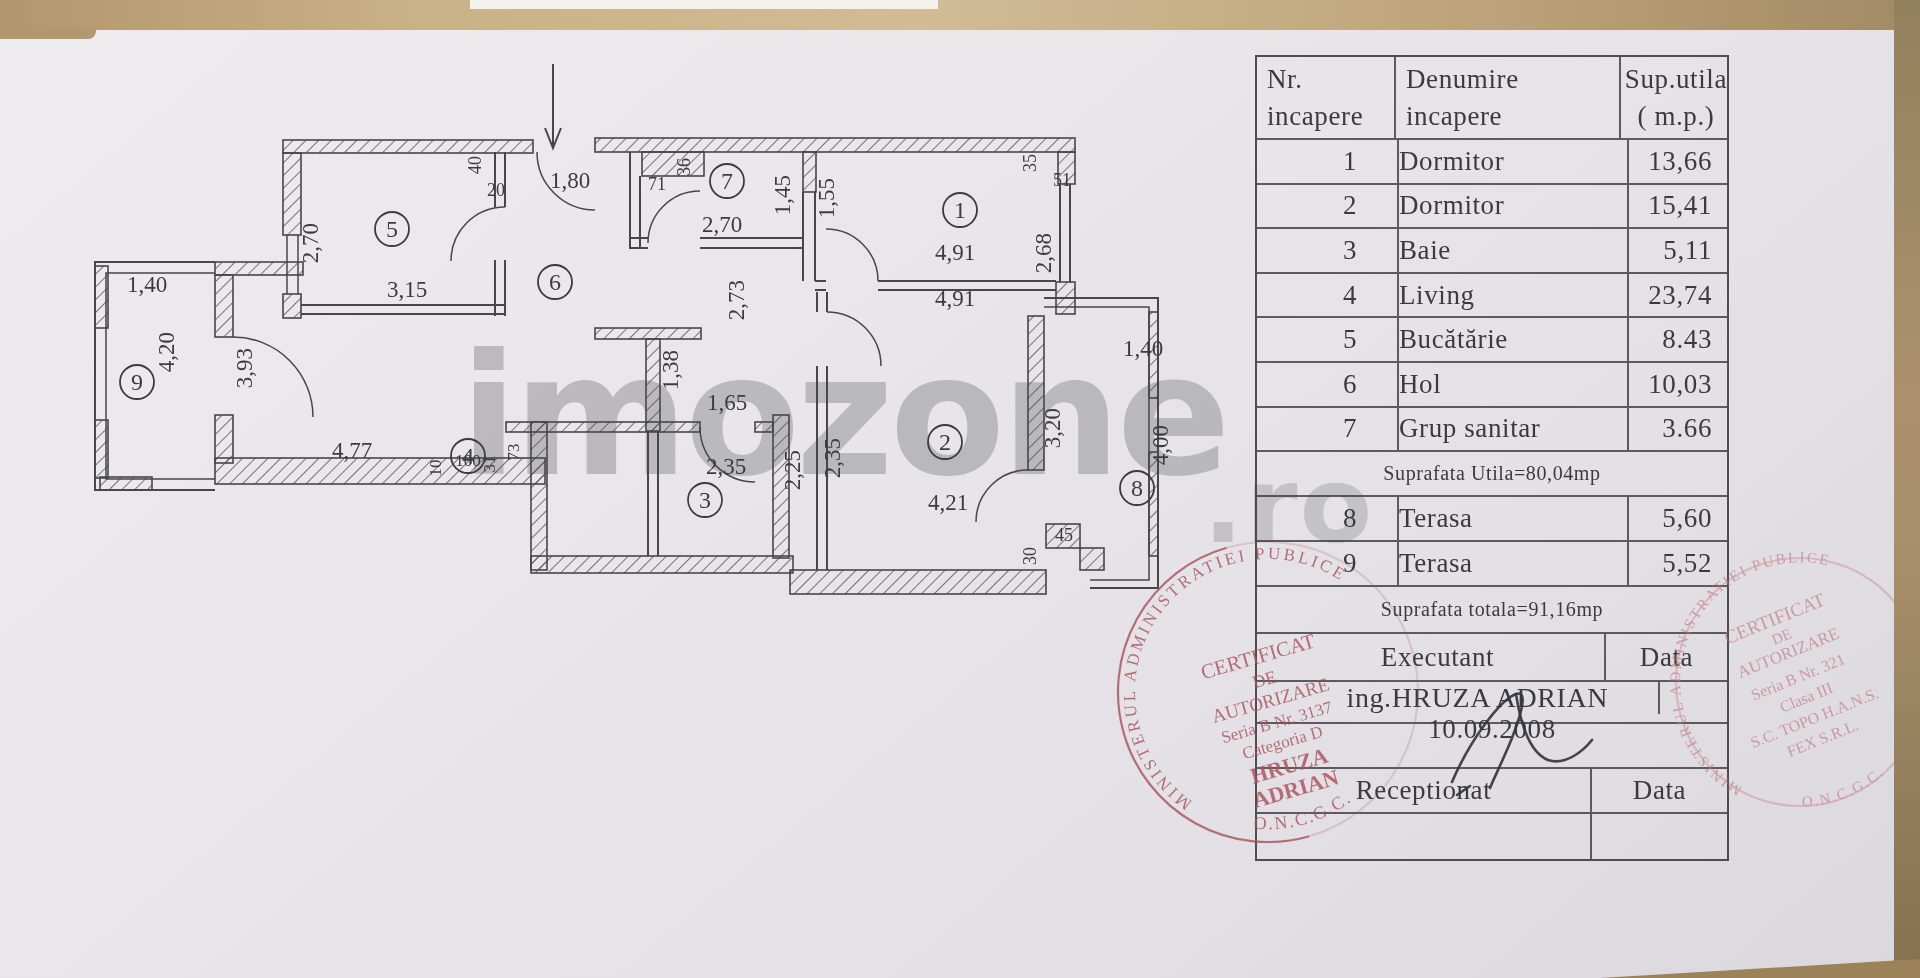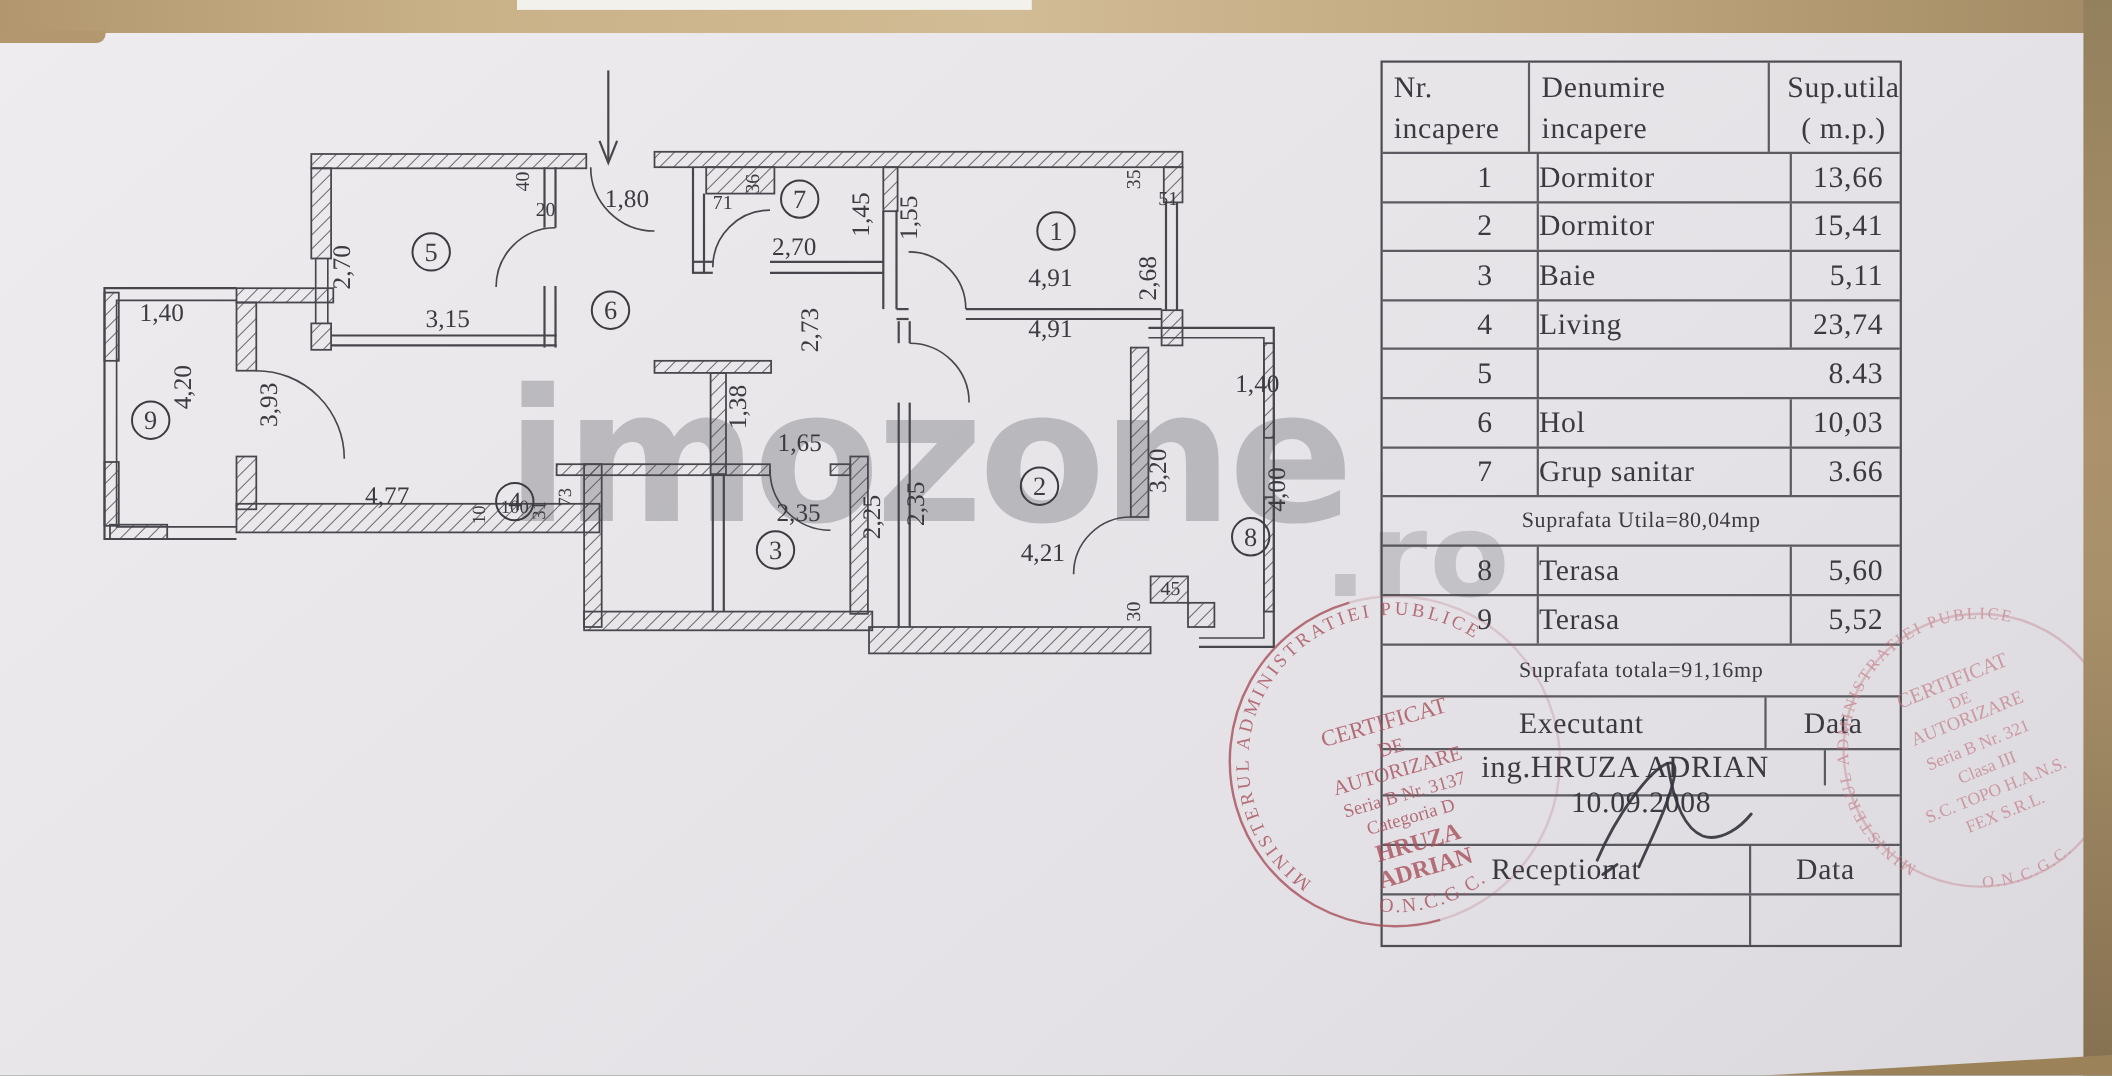--- a/index.html
+++ b/index.html
@@ -31,21 +31,21 @@
   .c3{flex:1;}
   .f1{width:335px;border-right:2px solid rgba(56,56,62,.8);}
   .f2{flex:1;}
   .n{justify-content:flex-end;padding-right:40px;}
   .d{padding-left:0;}
   .a{justify-content:flex-end;padding-right:15px;border-radius:13px;}
   .ctr{justify-content:center;}
   .full{width:100%;justify-content:center;font-size:20px;}
   .signer{padding-left:22px;font-size:28px;}
   .hdr{flex-direction:column;align-items:flex-start;justify-content:center;line-height:37px;padding-left:10px;}
-  .hdr.hc{align-items:center;padding-left:16px;text-align:center;}
+  .hdr.hc{align-items:center;padding-left:4px;text-align:center;}
   
   .sarc{fill:currentColor;}
   .ring{fill:none;stroke:currentColor;stroke-width:2.2;}
   .ring.faint{opacity:.25;}
   .stamp-line{text-anchor:middle;fill:currentColor;font-family:"Liberation Serif",serif;}
   .sig{stroke:#35353f;stroke-width:2.6;fill:none;stroke-linecap:round;opacity:.92;}
   
   .edge{position:absolute;z-index:6;pointer-events:none;}
   .edge-top{left:0;top:0;width:100%;height:30px;
     background:linear-gradient(90deg,#b2976e,#c9b188 22%,#d2bc95 48%,#bda47c 76%,#a28a64 100%);}
@@ -243,20 +243,21 @@
       <div class="td c2 d">Baie</div>
       <div class="td c3 a">5,11</div>
     </div>
     <div class="tr h45">
       <div class="td c1 n">4</div>
       <div class="td c2 d">Living</div>
       <div class="td c3 a">23,74</div>
     </div>
     <div class="tr h45">
       <div class="td c1 n">5</div>
+      <div class="td c2 d">Bucătărie</div>
       <div class="td c3 a">8.43</div>
     </div>
     <div class="tr h45">
       <div class="td c1 n">6</div>
       <div class="td c2 d">Hol</div>
       <div class="td c3 a">10,03</div>
     </div>
     <div class="tr h45">
       <div class="td c1 n">7</div>
       <div class="td c2 d">Grup sanitar</div>

